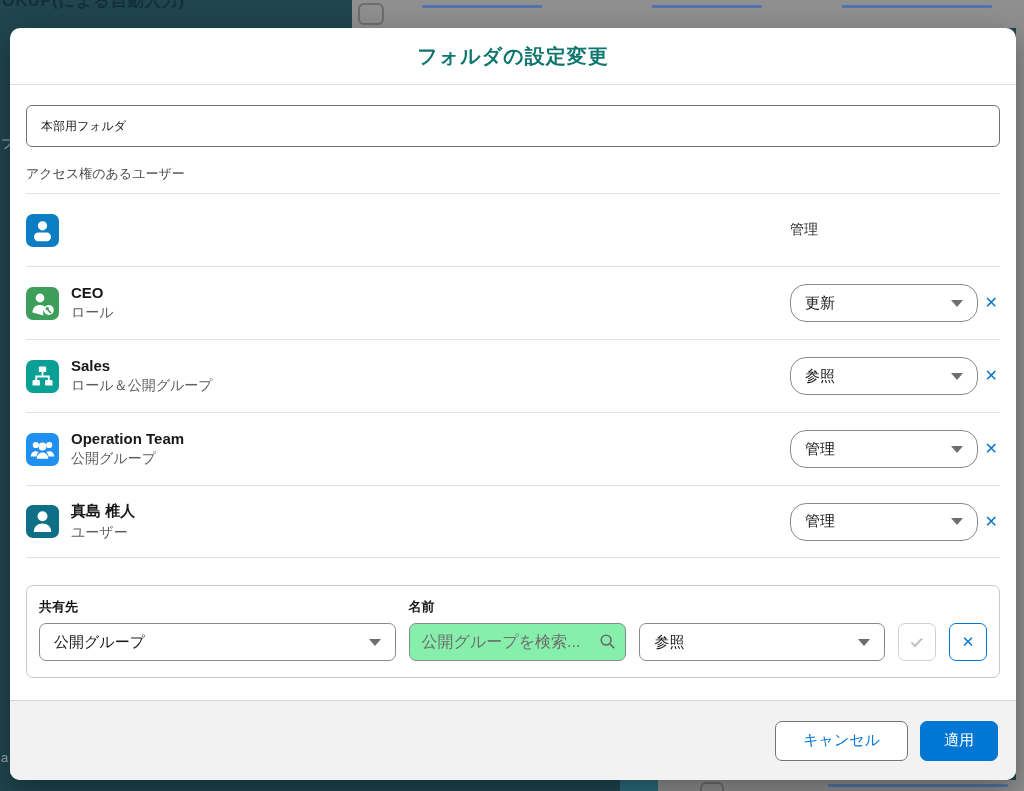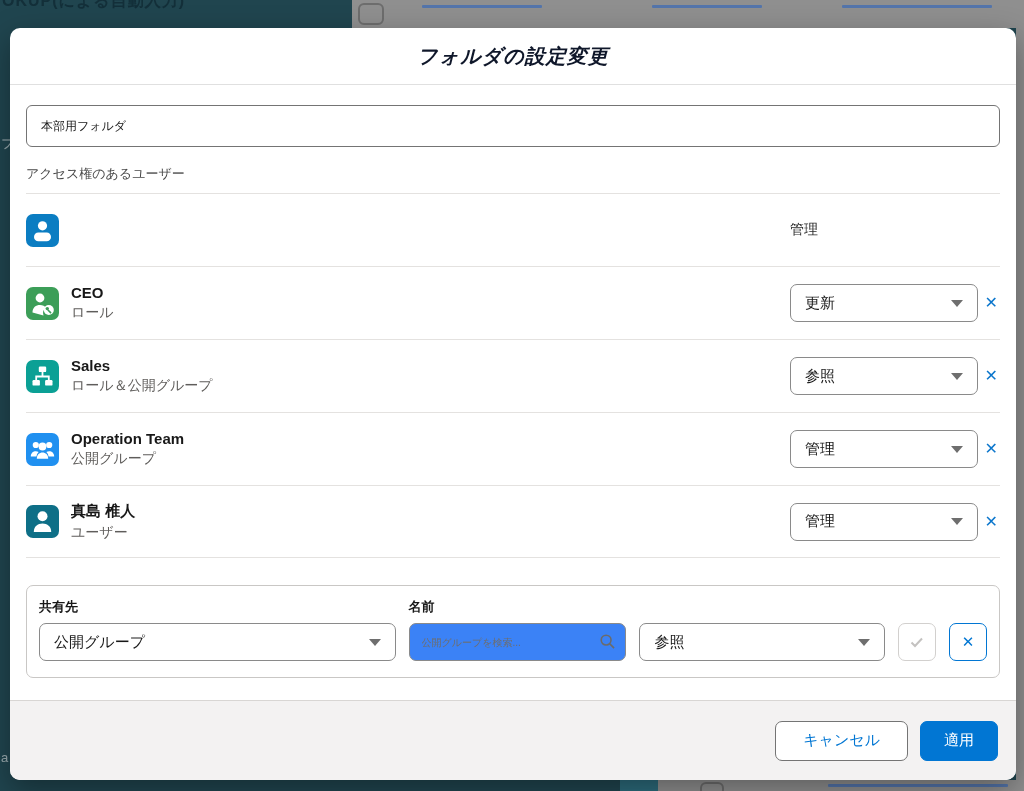--- a/index.html
+++ b/index.html
@@ -18,21 +18,21 @@
   .ghost-box  { position:absolute; border:2px solid #6d6d6d; border-radius:6px; background:none; }
   .blue-bar   { position:absolute; height:3px; background:rgba(74,113,176,.85); border-radius:1px; }
   .left-glyph { position:absolute; color:rgba(255,255,255,.55); font-size:13px; }
 
   
   .modal { position:absolute; left:10px; top:28px; width:1006px; height:752px;
            background:#fff; border-radius:10px; box-shadow:0 10px 30px rgba(0,0,0,.35);
            display:flex; flex-direction:column; overflow:hidden; }
   .modal-header { height:57px; display:flex; align-items:center; justify-content:center;
                   border-bottom:1px solid #e0e0e0; flex:none; }
-  .modal-title { font-size:20px; font-weight:600; color:#0f172a; letter-spacing:1px;font-style:italic; }
+  .modal-title { font-size:20px; font-weight:600; color:#0f766e; letter-spacing:1px; }
 
   .modal-body { flex:1; padding:20px 16px 0 16px; display:flex; flex-direction:column; }
   .field-label { font-size:13px; color:#484848; margin-bottom:6px; }
   .text-input { width:100%; height:42px; border:1px solid #747474; border-radius:6px;
                 font-size:12px; color:#181818; padding:4px 14px; outline:none;
                 font-family:inherit; background:#fff; }
   .section-label { font-size:13px; color:#484848; margin-top:18px; margin-bottom:10px; }
 
   .entries { list-style:none; }
   .entry { height:73px; display:flex; align-items:center; border-top:1px solid #e4e2e0; }
@@ -46,37 +46,37 @@
   .entry-text { display:flex; flex-direction:column; gap:3px; }
   .entry-name { font-size:15px; font-weight:bold; color:#181818; }
   .entry-type { font-size:14px; color:#5f5d5b; }
   .entry-access { margin-left:auto; width:210px; display:flex; align-items:center;
                   justify-content:space-between; flex:none; }
   .access-static { font-size:14px; color:#2b2b2b; }
 
   .dropdown { height:38px; border:1px solid #8a8a8a; border-radius:7px; background:#fff;
               display:flex; align-items:center; justify-content:space-between;
               padding:0 14px; cursor:pointer; font-family:inherit; }
-  .dropdown-188 { width:188px; }
+  .dropdown-188 { width:188px;border-radius:16px; }
   .dropdown .dd-value { font-size:15px; color:#181818; }
   .caret { width:0; height:0; border-left:6px solid transparent; border-right:6px solid transparent;
            border-top:7px solid #6e6e6e; flex:none; margin-left:10px; }
   .remove-x { background:none; border:none; color:#0b76cc; font-size:16px; font-weight:bold;
               cursor:pointer; padding:0 2px; font-family:inherit; line-height:1; }
 
   
   .share-box { margin-top:27px; border:1px solid #c9c7c5; border-radius:7px;
                padding:12px 12px 16px 12px; display:flex; align-items:flex-end; gap:13px; }
   .share-group { display:flex; flex-direction:column; }
   .share-label { font-size:13px; font-weight:bold; color:#181818; margin-bottom:7px; }
   .w-360 { width:360px; } .w-220 { width:220px; } .w-248 { width:248px; }
   .search-wrap { position:relative; }
   .search-input { width:100%; height:38px; border:1px solid #8a8a8a; border-radius:7px;
-                  font-size:10px; color:#181818; padding:0 34px 0 12px; outline:none;
-                  font-family:inherit; background:#3b82f6; }
+                  font-size:16px; color:#181818; padding:0 34px 0 12px; outline:none;
+                  font-family:inherit; background:#86efac; }
   .search-input::placeholder { color:#6f6d6b; opacity:1; }
   .search-icon { position:absolute; right:10px; top:10px; width:17px; height:17px; }
   .sq-btn { width:38px; height:38px; border-radius:7px; background:#fff; flex:none;
             display:flex; align-items:center; justify-content:center; cursor:default;
             font-family:inherit; }
   .confirm-btn { border:1px solid #d2d0ce; }
   .confirm-btn svg { width:16px; height:16px; }
   .cancel-entry-btn { border:1px solid #0176d3; color:#0176d3; font-size:15px;
                       font-weight:bold; cursor:pointer; }
 

